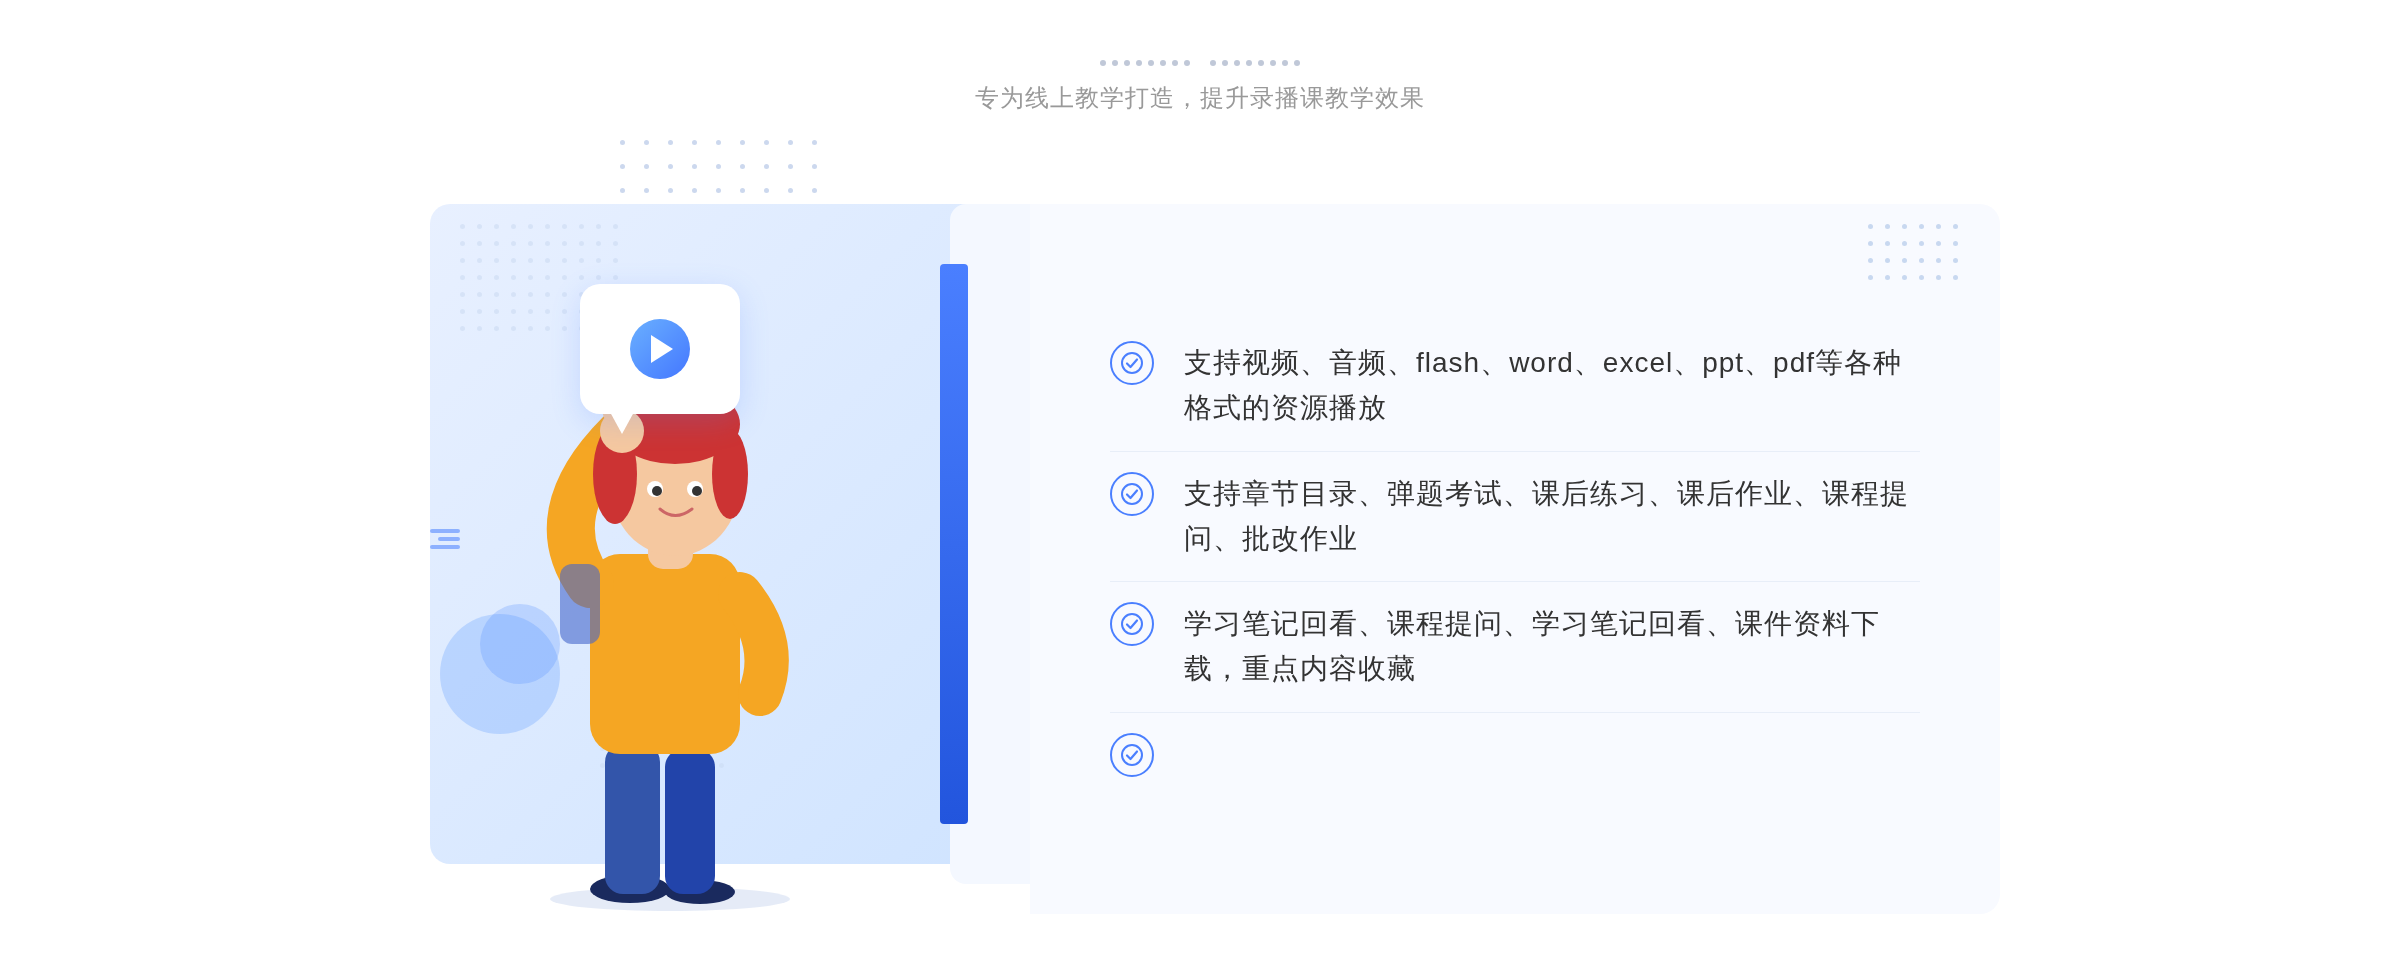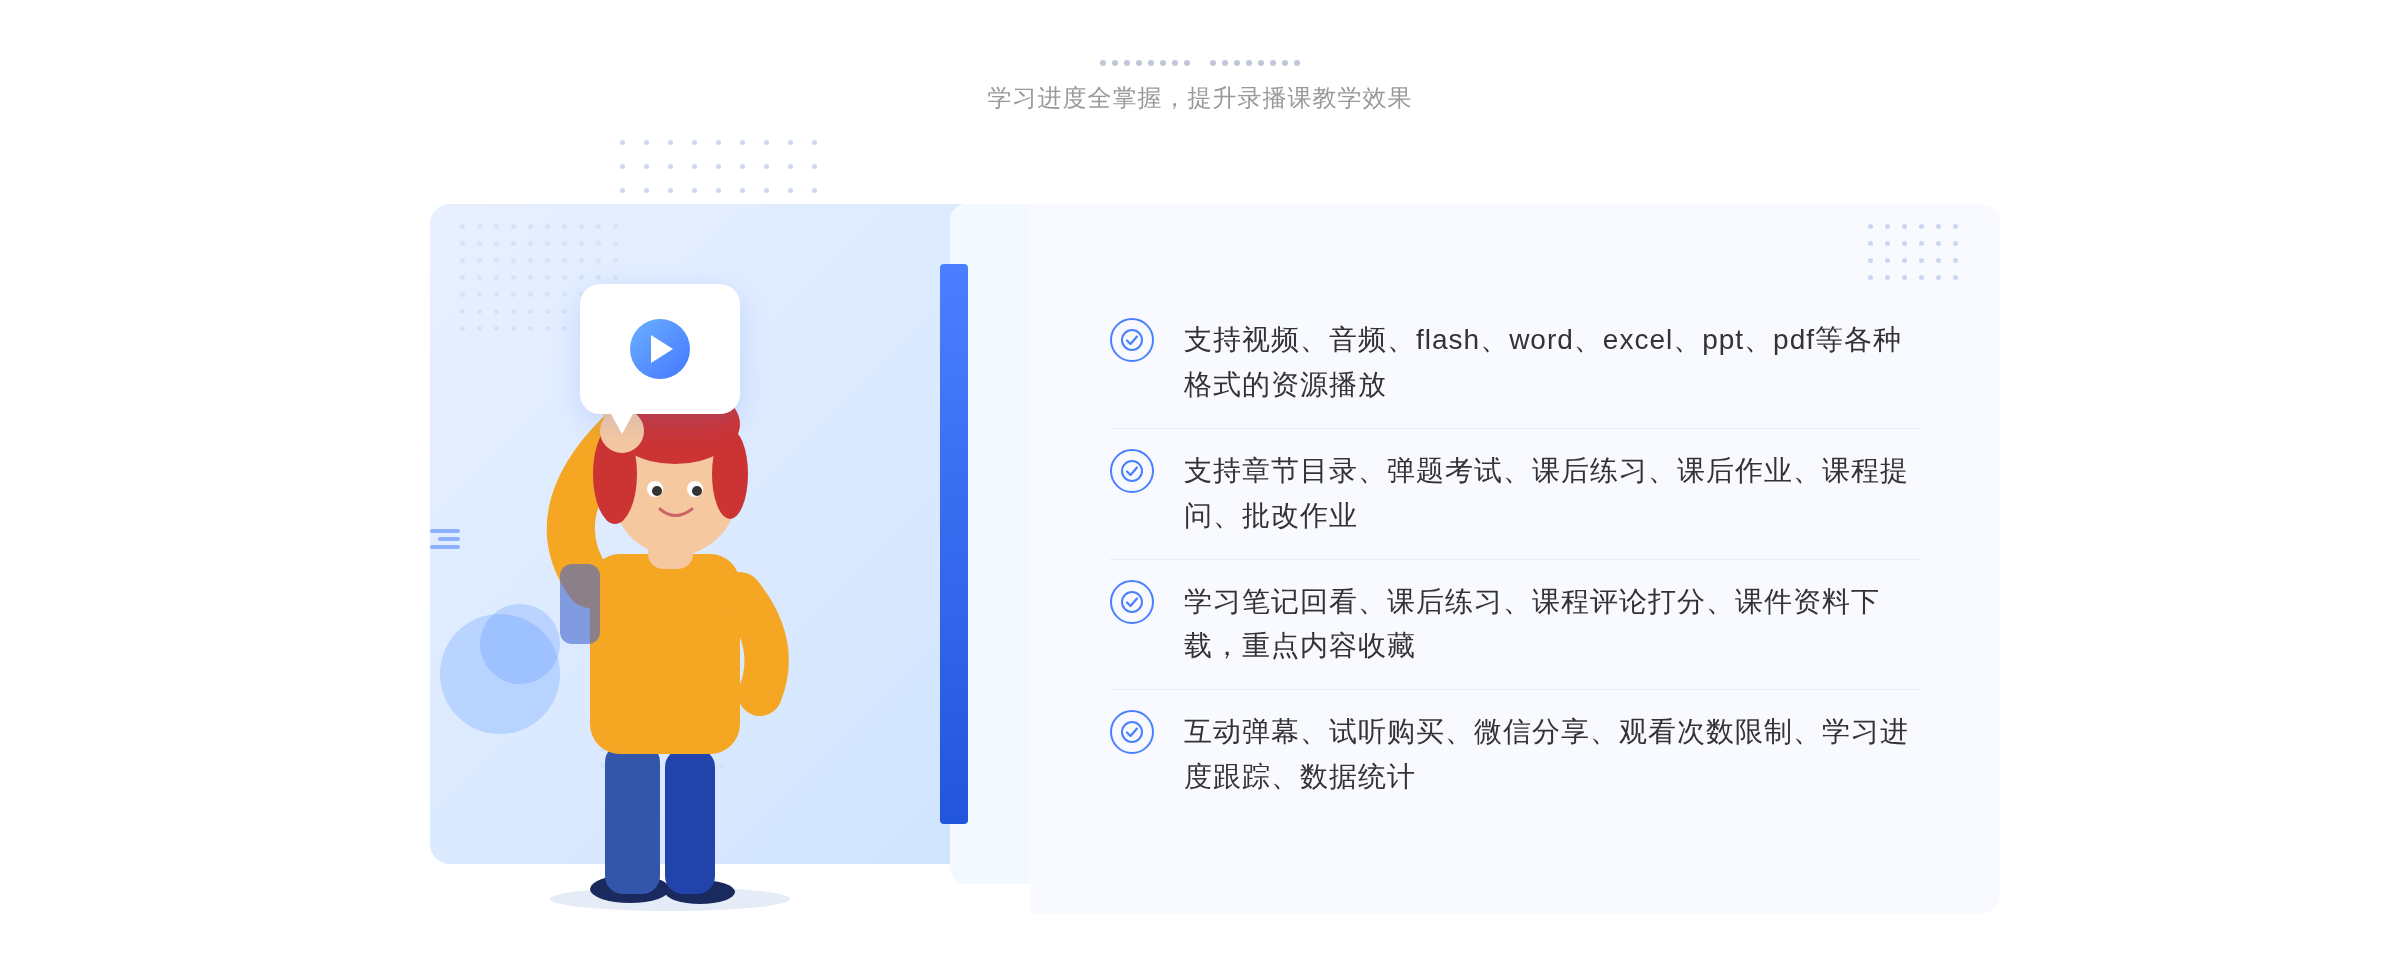--- a/index.html
+++ b/index.html
@@ -407,21 +407,21 @@
         <span></span>
           <span></span>
           <span></span>
           <span></span>
         <span></span>
           <span></span>
           <span></span>
           <span></span>
       </div>
     </div>
-    <p class="header-subtitle">学习进度全掌握，提升录播课教学效果</p>
+    <p class="header-subtitle">专为线上教学打造，提升录播课教学效果</p>
   </div>
 
   <div class="main-content">
 
     <div class="left-arrow-deco">
       <div class="arrow-chevron">
         <span></span>
         <span style="width:22px; margin-left:8px;"></span>
         <span></span>
       </div>
@@ -661,30 +661,29 @@
             <span class="feature-text">支持章节目录、弹题考试、课后练习、课后作业、课程提问、批改作业</span>
           </div>
           <div class="feature-divider"></div>
           <div class="feature-item">
             <div class="check-circle">
               <svg width="22" height="22" viewBox="0 0 22 22" fill="none" xmlns="http://www.w3.org/2000/svg">
       <circle cx="11" cy="11" r="10" stroke="#4a7fff" stroke-width="2"></circle>
       <path d="M 6 11.5 L 9.5 15 L 16 7.5" stroke="#4a7fff" stroke-width="2.2" stroke-linecap="round" stroke-linejoin="round"></path>
     </svg>
             </div>
-            <span class="feature-text">学习笔记回看、课后练习、课程评论打分、课件资料下载，重点内容收藏</span>
+            <span class="feature-text">学习笔记回看、课程提问、学习笔记回看、课件资料下载，重点内容收藏</span>
           </div>
           <div class="feature-divider"></div>
           <div class="feature-item">
             <div class="check-circle">
               <svg width="22" height="22" viewBox="0 0 22 22" fill="none" xmlns="http://www.w3.org/2000/svg">
       <circle cx="11" cy="11" r="10" stroke="#4a7fff" stroke-width="2"></circle>
       <path d="M 6 11.5 L 9.5 15 L 16 7.5" stroke="#4a7fff" stroke-width="2.2" stroke-linecap="round" stroke-linejoin="round"></path>
     </svg>
             </div>
-            <span class="feature-text">互动弹幕、试听购买、微信分享、观看次数限制、学习进度跟踪、数据统计</span>
           </div>
         </div>
     </div>
 
   </div>
 
 </div>
 
 </body></html>

